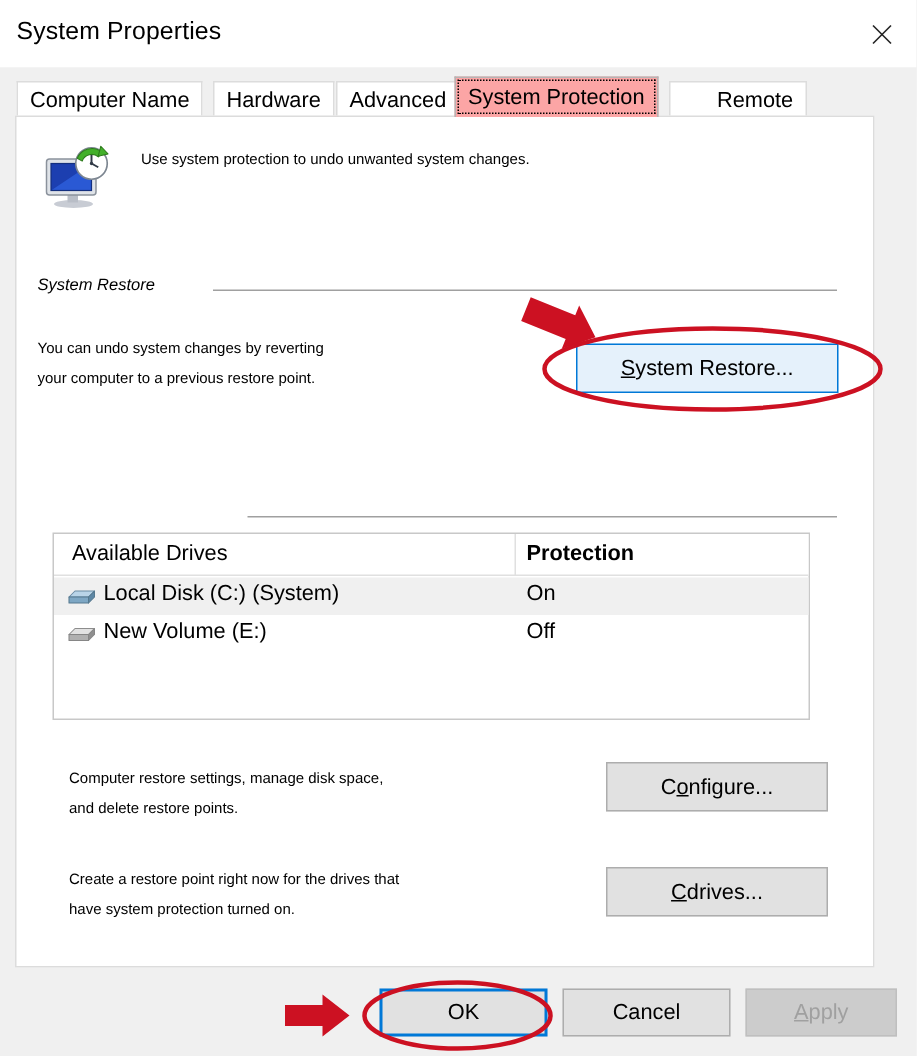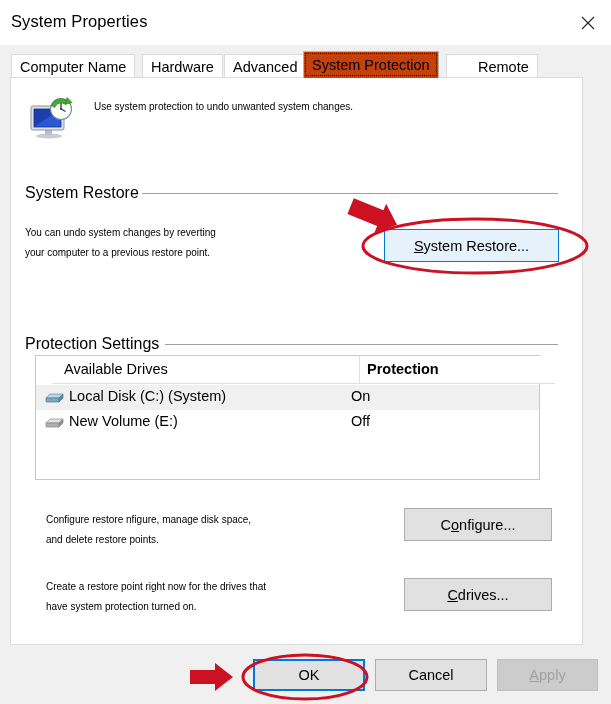--- a/index.html
+++ b/index.html
@@ -60,21 +60,21 @@
     font-size: 14.5px;
     color: #000000;
     padding: 0 8px;
     display: flex; align-items: center;
     white-space: nowrap;
     cursor: default;
   }
   .tab.selected {
     top: 6px;
     height: 27px;
-    background: #c2410c;
+    background: #fca5a5;
     border: 1px solid #b4b4b4;
     border-bottom: none;
     z-index: 3;
     outline: 1px dotted #000;
     outline-offset: -3px;
   }
 
   
   #content {
     position: absolute;
@@ -94,25 +94,26 @@
     position: absolute;
     left: 83px; top: 23px;
     font-size: 10px;
     color: #000000;
     white-space: nowrap;
   }
 
   
   .group-label {
     position: absolute;
-    font-size: 16px;
+    font-size: 11px;
     color: #000000;
     background: #ffffff;
     white-space: nowrap;
     padding-right: 6px;
+    font-style: italic;
   }
   .group-rule {
     position: absolute;
     height: 1px;
     background: #a0a0a0;
   }
 
   .body-text {
     position: absolute;
     font-size: 10px;
@@ -150,21 +151,21 @@
   
   #drive-list {
     position: absolute;
     left: 35px; top: 355px;
     width: 505px; height: 125px;
     background: #ffffff;
     border: 1px solid #c8c8c8;
   }
   #list-header {
     position: absolute;
-    left: 16px; top: 0;
+    left: 0; top: 0;
     width: 100%; height: 28px;
     background: #ffffff;
     border-bottom: 1px solid #e0e0e0;
   }
   .col-head {
     position: absolute;
     top: 5px;
     font-size: 14.5px;
     color: #000000;
     white-space: nowrap;
@@ -266,21 +267,20 @@
     <div class="group-rule" style="left:131px; top:115px; width:416px;"></div>
 
     <div class="body-text" style="left:14px; top:145px;">You can undo system changes by reverting</div>
     <div class="body-text" style="left:14px; top:165px;">your computer to a previous restore point.</div>
 
     <button class="btn hovered" style="left:373px; top:151px; width:175px; height:33px;">
       <span style="text-decoration:underline;">S</span>
         <span>ystem Restore...</span>
     </button>
 
-    <div class="group-label" style="left:14px; top:257px;">Protection Settings</div>
     <div class="group-rule" style="left:154px; top:266px; width:393px;"></div>
 
   </div>
 
   <div id="drive-list">
     <div id="list-header">
       <div class="col-head" style="left:12px;">Available Drives</div>
       <div id="col-divider"></div>
       <div class="col-head" style="left:315px;font-weight:bold;">Protection</div>
     </div>
@@ -303,21 +303,21 @@
           <polygon points="2,8 6,4 19,4 15,8" fill="#e2e2e2" stroke="#8d8d8d" stroke-width="0.7" stroke-linejoin="round"></polygon>
           <polygon points="2,8 15,8 15,12 2,12" fill="#b0b0b0" stroke="#868686" stroke-width="0.7" stroke-linejoin="round"></polygon>
           <polygon points="15,8 19,4 19,8 15,12" fill="#8f8f8f" stroke="#868686" stroke-width="0.7" stroke-linejoin="round"></polygon>
         </svg>
       </div>
       <div class="drive-name">New Volume (E:)</div>
       <div class="drive-protection">Off</div>
     </div>
   </div>
 
-  <div class="body-text" style="left:46px; top:510px;">Configure restore nfigure, manage disk space,</div>
+  <div class="body-text" style="left:46px; top:510px;">Computer restore settings, manage disk space,</div>
   <div class="body-text" style="left:46px; top:530px;">and delete restore points.</div>
   <button class="btn" style="left:404px; top:508px; width:148px; height:33px;">
     <span>C</span>
       <span style="text-decoration:underline;">o</span>
       <span>nfigure...</span>
   </button>
 
   <div class="body-text" style="left:46px; top:577px;">Create a restore point right now for the drives that</div>
   <div class="body-text" style="left:46px; top:597px;">have system protection turned on.</div>
   <button class="btn" style="left:404px; top:578px; width:148px; height:33px;">

